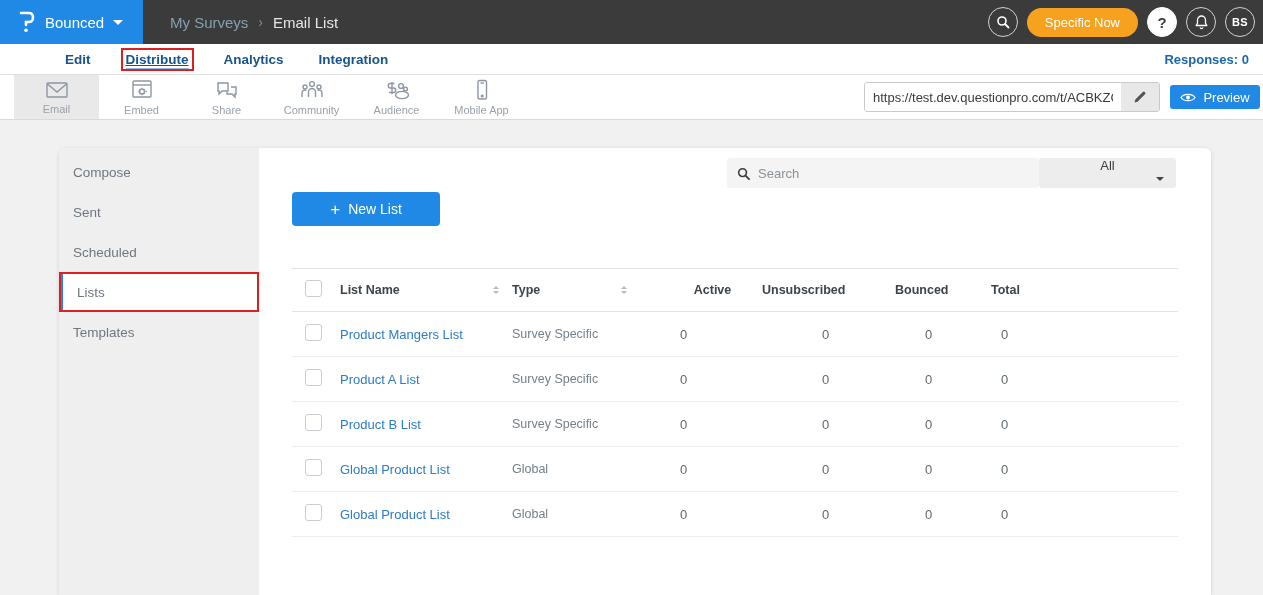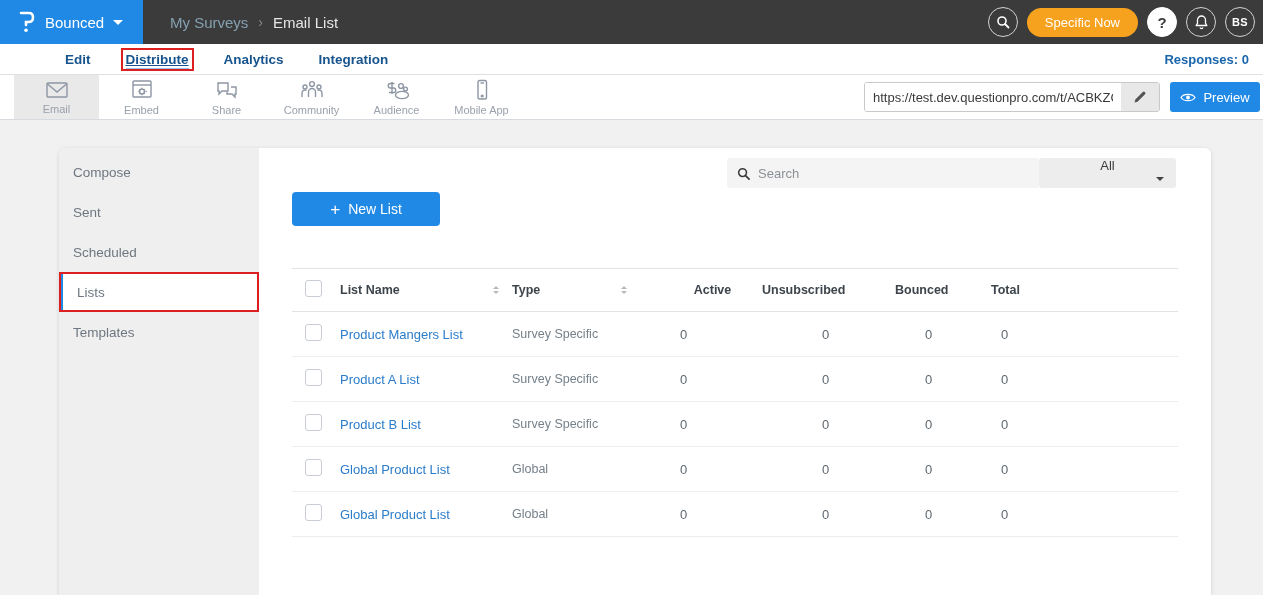--- a/index.html
+++ b/index.html
@@ -45,21 +45,21 @@
   .tool-tab.active { background:#e9e9e9; }
   .tool-tab .tab-label { font-size:11px; color:#9aa1ab; }
   .tool-tab svg { stroke:#8d96a3; fill:none; stroke-width:1.4; }
   .toolbar-right { margin-left:auto; display:flex; align-items:center; padding-right:3px; }
   .url-group { width:296px; height:30px; border:1px solid #c9c9c9; border-radius:3px;
     display:flex; overflow:hidden; background:#fff; }
   .url-input { flex:1; border:none; outline:none; font-size:13px; color:#3a3a3a;
     padding:0 8px; font-family:"Liberation Sans", sans-serif; background:#fff; }
   .pencil-btn { width:38px; background:#e8e8e8; border:none; display:flex;
     align-items:center; justify-content:center; cursor:pointer; }
-  .preview-btn { width:90px; height:30px; margin-left:10px; margin-right:0;
+  .preview-btn { width:90px; height:24px; margin-left:10px; margin-right:0;
     background:#2089e5; color:#fff; border:none; border-radius:3px; font-size:13px;
     display:flex; align-items:center; justify-content:center; gap:7px; cursor:pointer;
     font-family:"Liberation Sans", sans-serif; }
 
   
   .page { position:relative; height:475px; background:#f1f1f2; }
   .panel { position:absolute; left:59px; top:28px; width:1152px; height:447px;
     background:#fff; border-radius:6px 6px 0 0; box-shadow:0 1px 4px rgba(0,0,0,.13);
     display:flex; }
 

